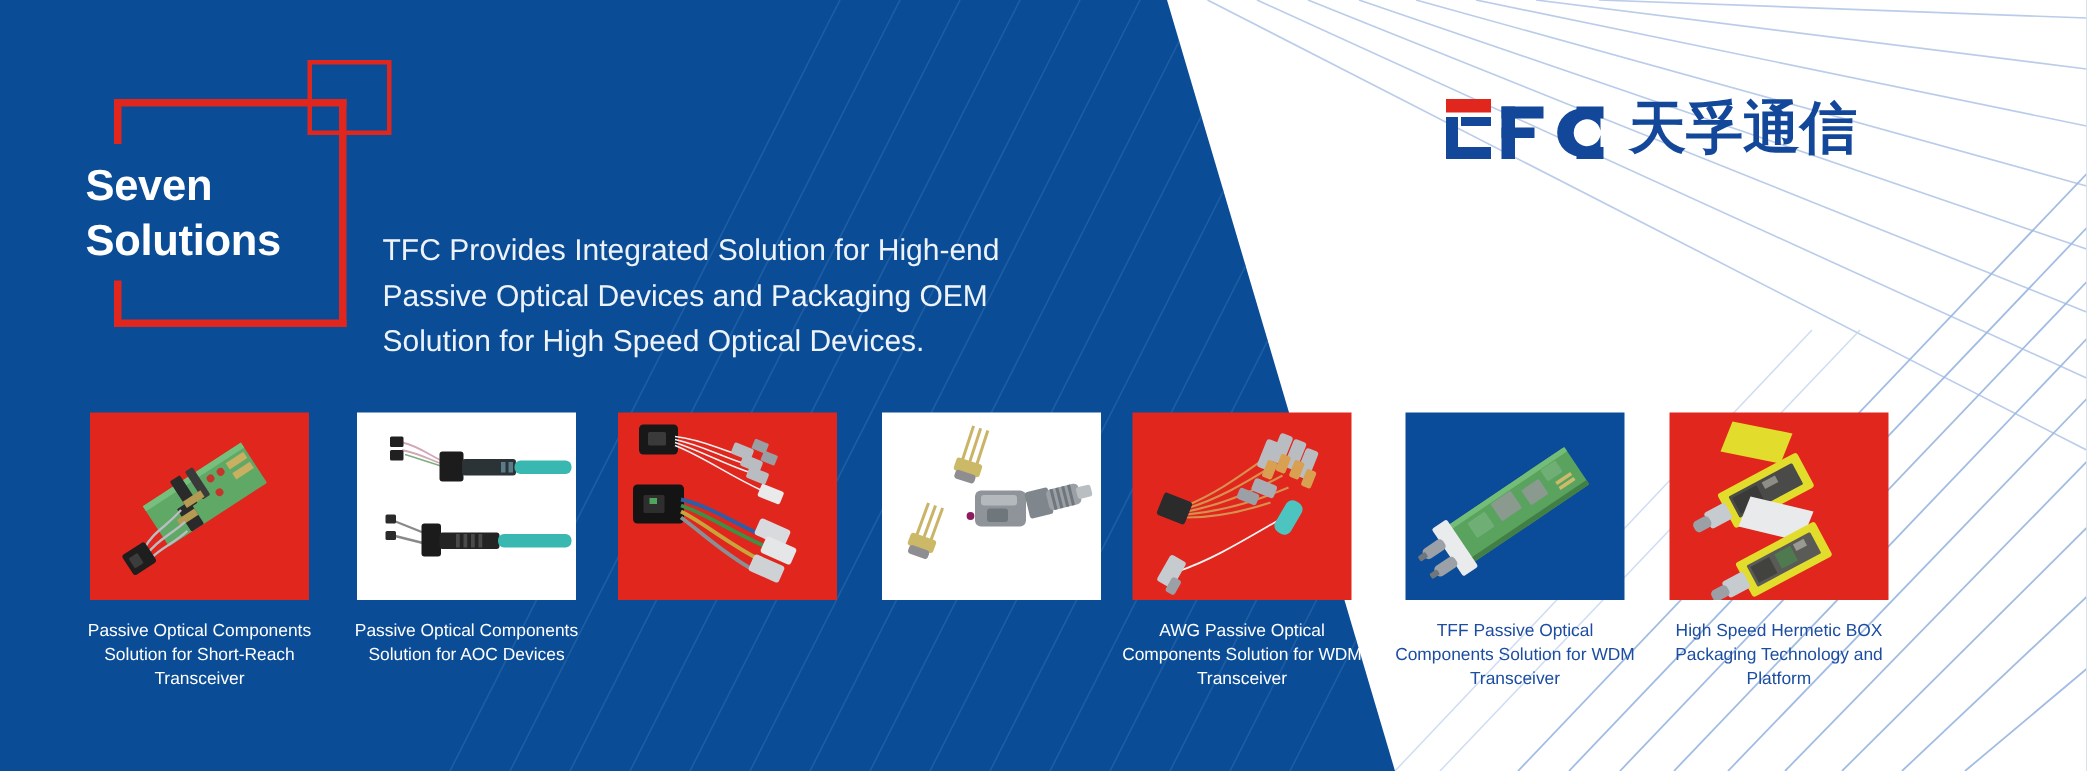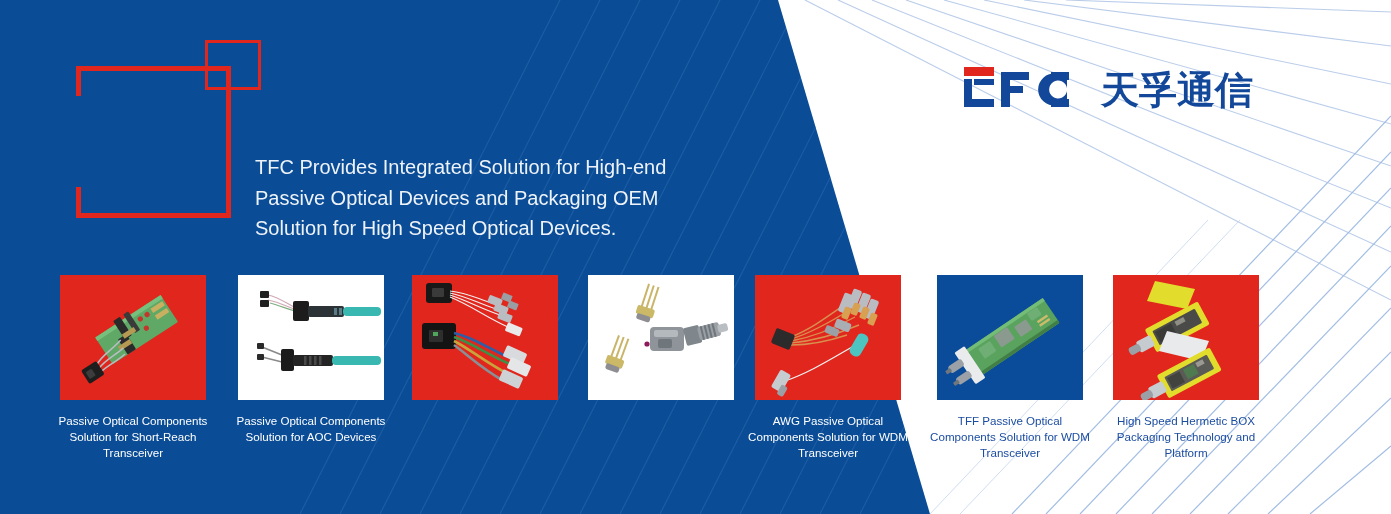--- a/index.html
+++ b/index.html
@@ -72,21 +72,21 @@
     font-size:20px;
     line-height:1.53;
     font-weight:400;
   }
 
   
   .logo {
     position:absolute;
     left:963px; top:66px;
     height:46px;
-    display:flex; align-items:center; gap:30px;
+    display:flex; align-items:flex-start; gap:15px;
   }
   .logo-mark {
     position:relative;
     width:108px; height:45px;
   }
   .logo-mark svg { display:block; }
   .logo-cn {
     color:#12479a;
     font-weight:bold;
     font-size:38px;
@@ -189,20 +189,24 @@
     </svg>
   </div>
 
   <div class="deco-frame deco-main-top"></div>
   <div class="deco-frame deco-main-right"></div>
   <div class="deco-frame deco-main-bot"></div>
   <div class="deco-frame deco-main-left-top"></div>
   <div class="deco-frame deco-main-left-bot"></div>
   <div class="deco-frame deco-sq"></div>
 
+  <div class="headline">
+    <span class="l1">Seven</span>
+    <span class="l2">Solutions</span>
+  </div>
 
   <p class="intro">TFC Provides Integrated Solution for High-end Passive Optical Devices and Packaging OEM Solution for High Speed Optical Devices.</p>
 
   <div class="logo">
     <span class="logo-mark">
       <svg viewBox="0 0 108 45" width="108" height="45">
 
         <rect x="1" y="0" width="30" height="9" fill="#e1261d"></rect>
 
         <rect x="1" y="12" width="8" height="28" fill="#12479a"></rect>

